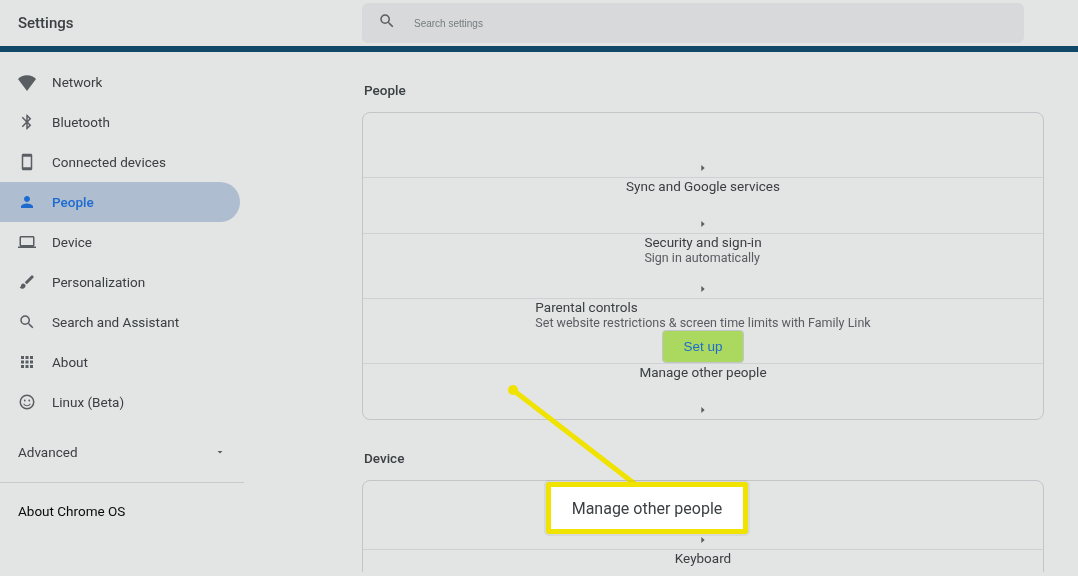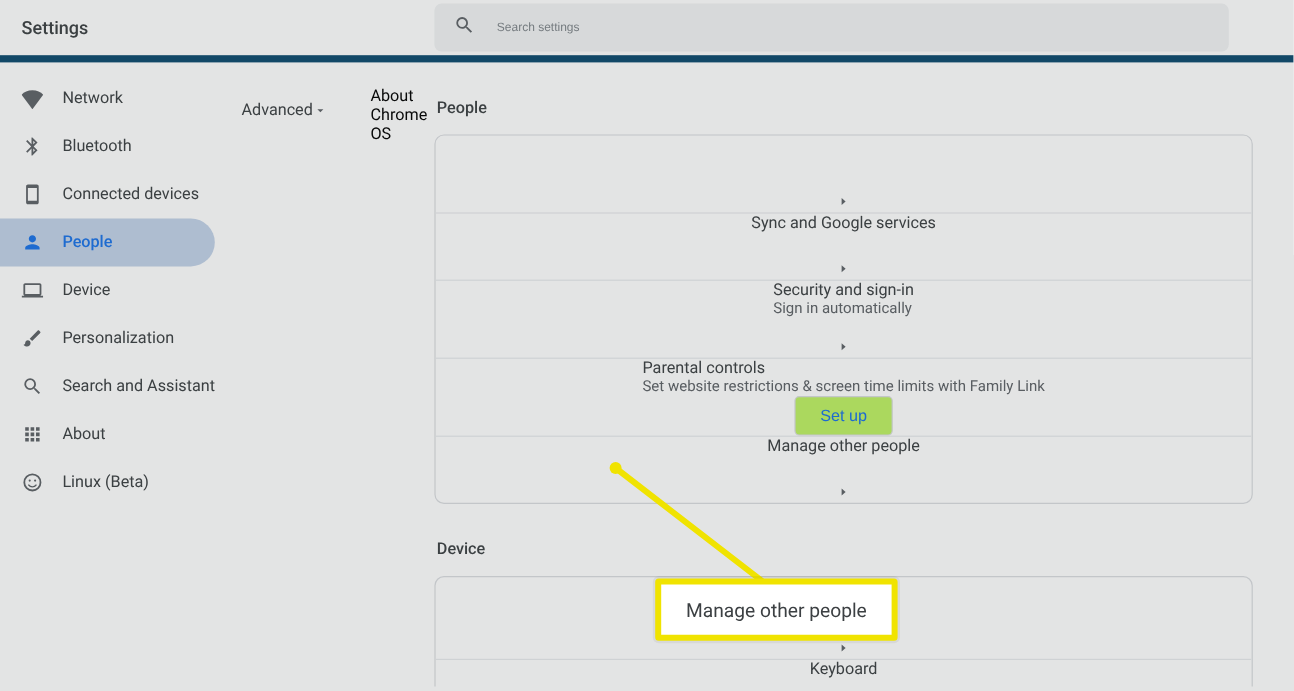--- a/index.html
+++ b/index.html
@@ -51,21 +51,21 @@
     .search-input::placeholder { color: #80868b; }
 
     .body-layout {
       display: flex;
       height: calc(100% - 56px);
     }
     .sidebar {
       width: 244px;
       padding-top: 10px;
       display: flex;
-      flex-direction: row;
+      flex-direction: column;
     }
     .sidebar-list { flex: 0 0 auto; }
     .sidebar-item {
       display: flex;
       align-items: center;
       height: 40px;
       padding-left: 18px;
       cursor: pointer;
       border-radius: 0 20px 20px 0;
       margin-right: 4px;

